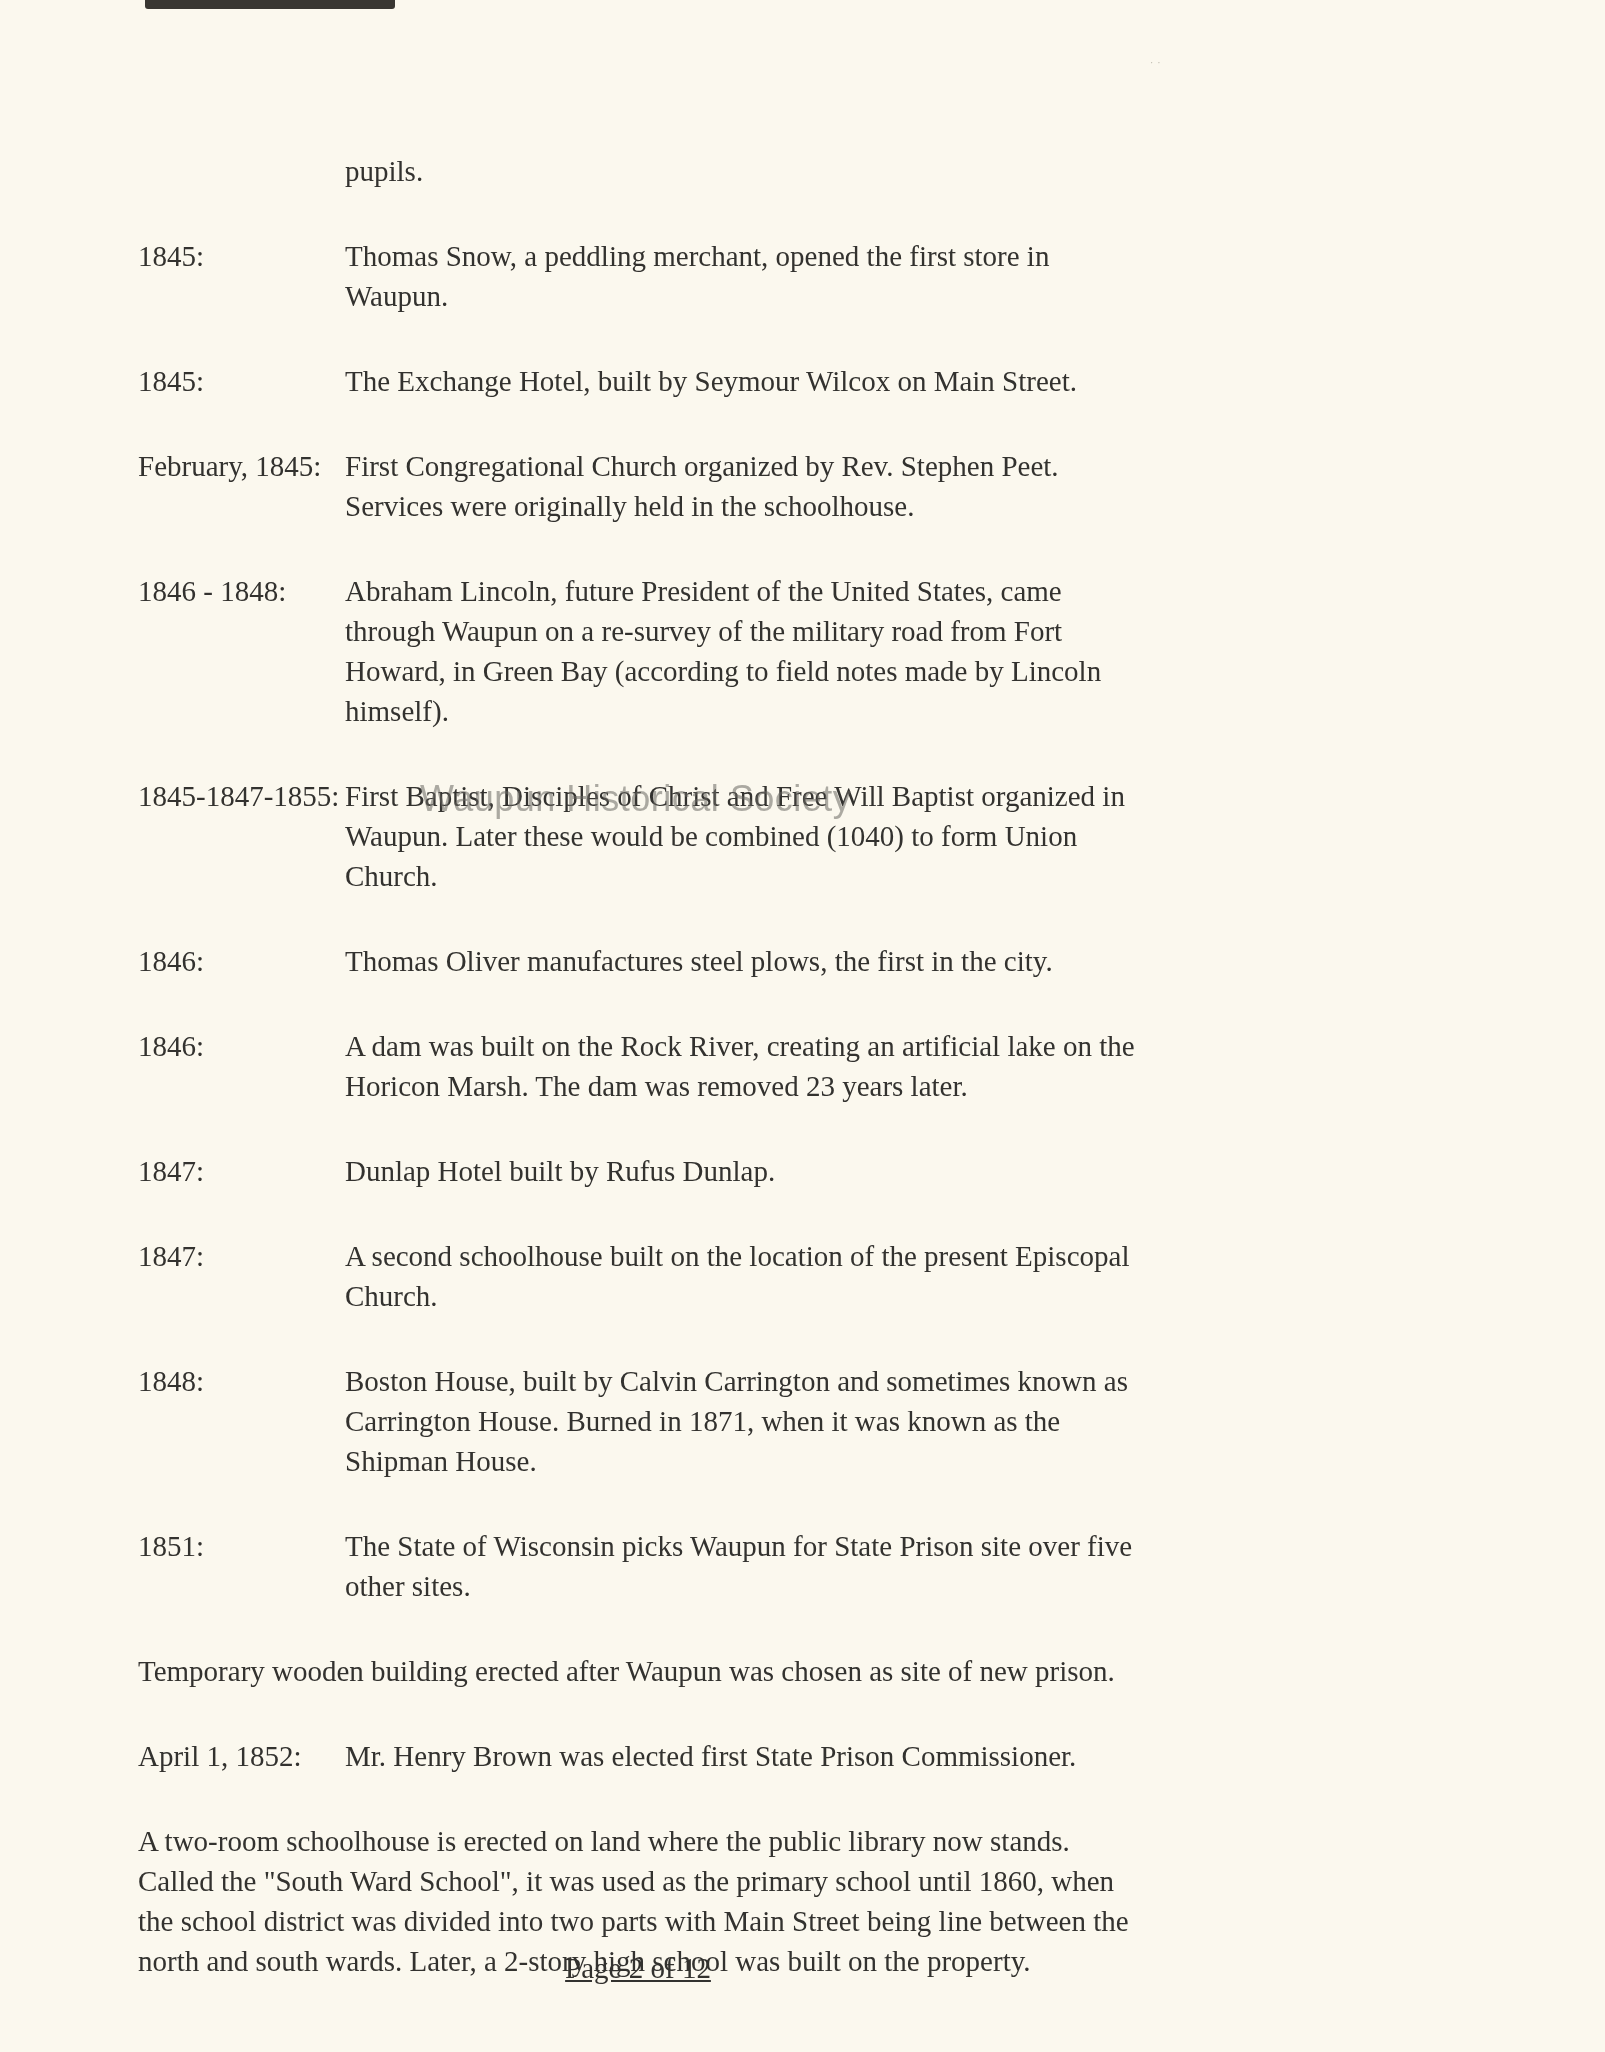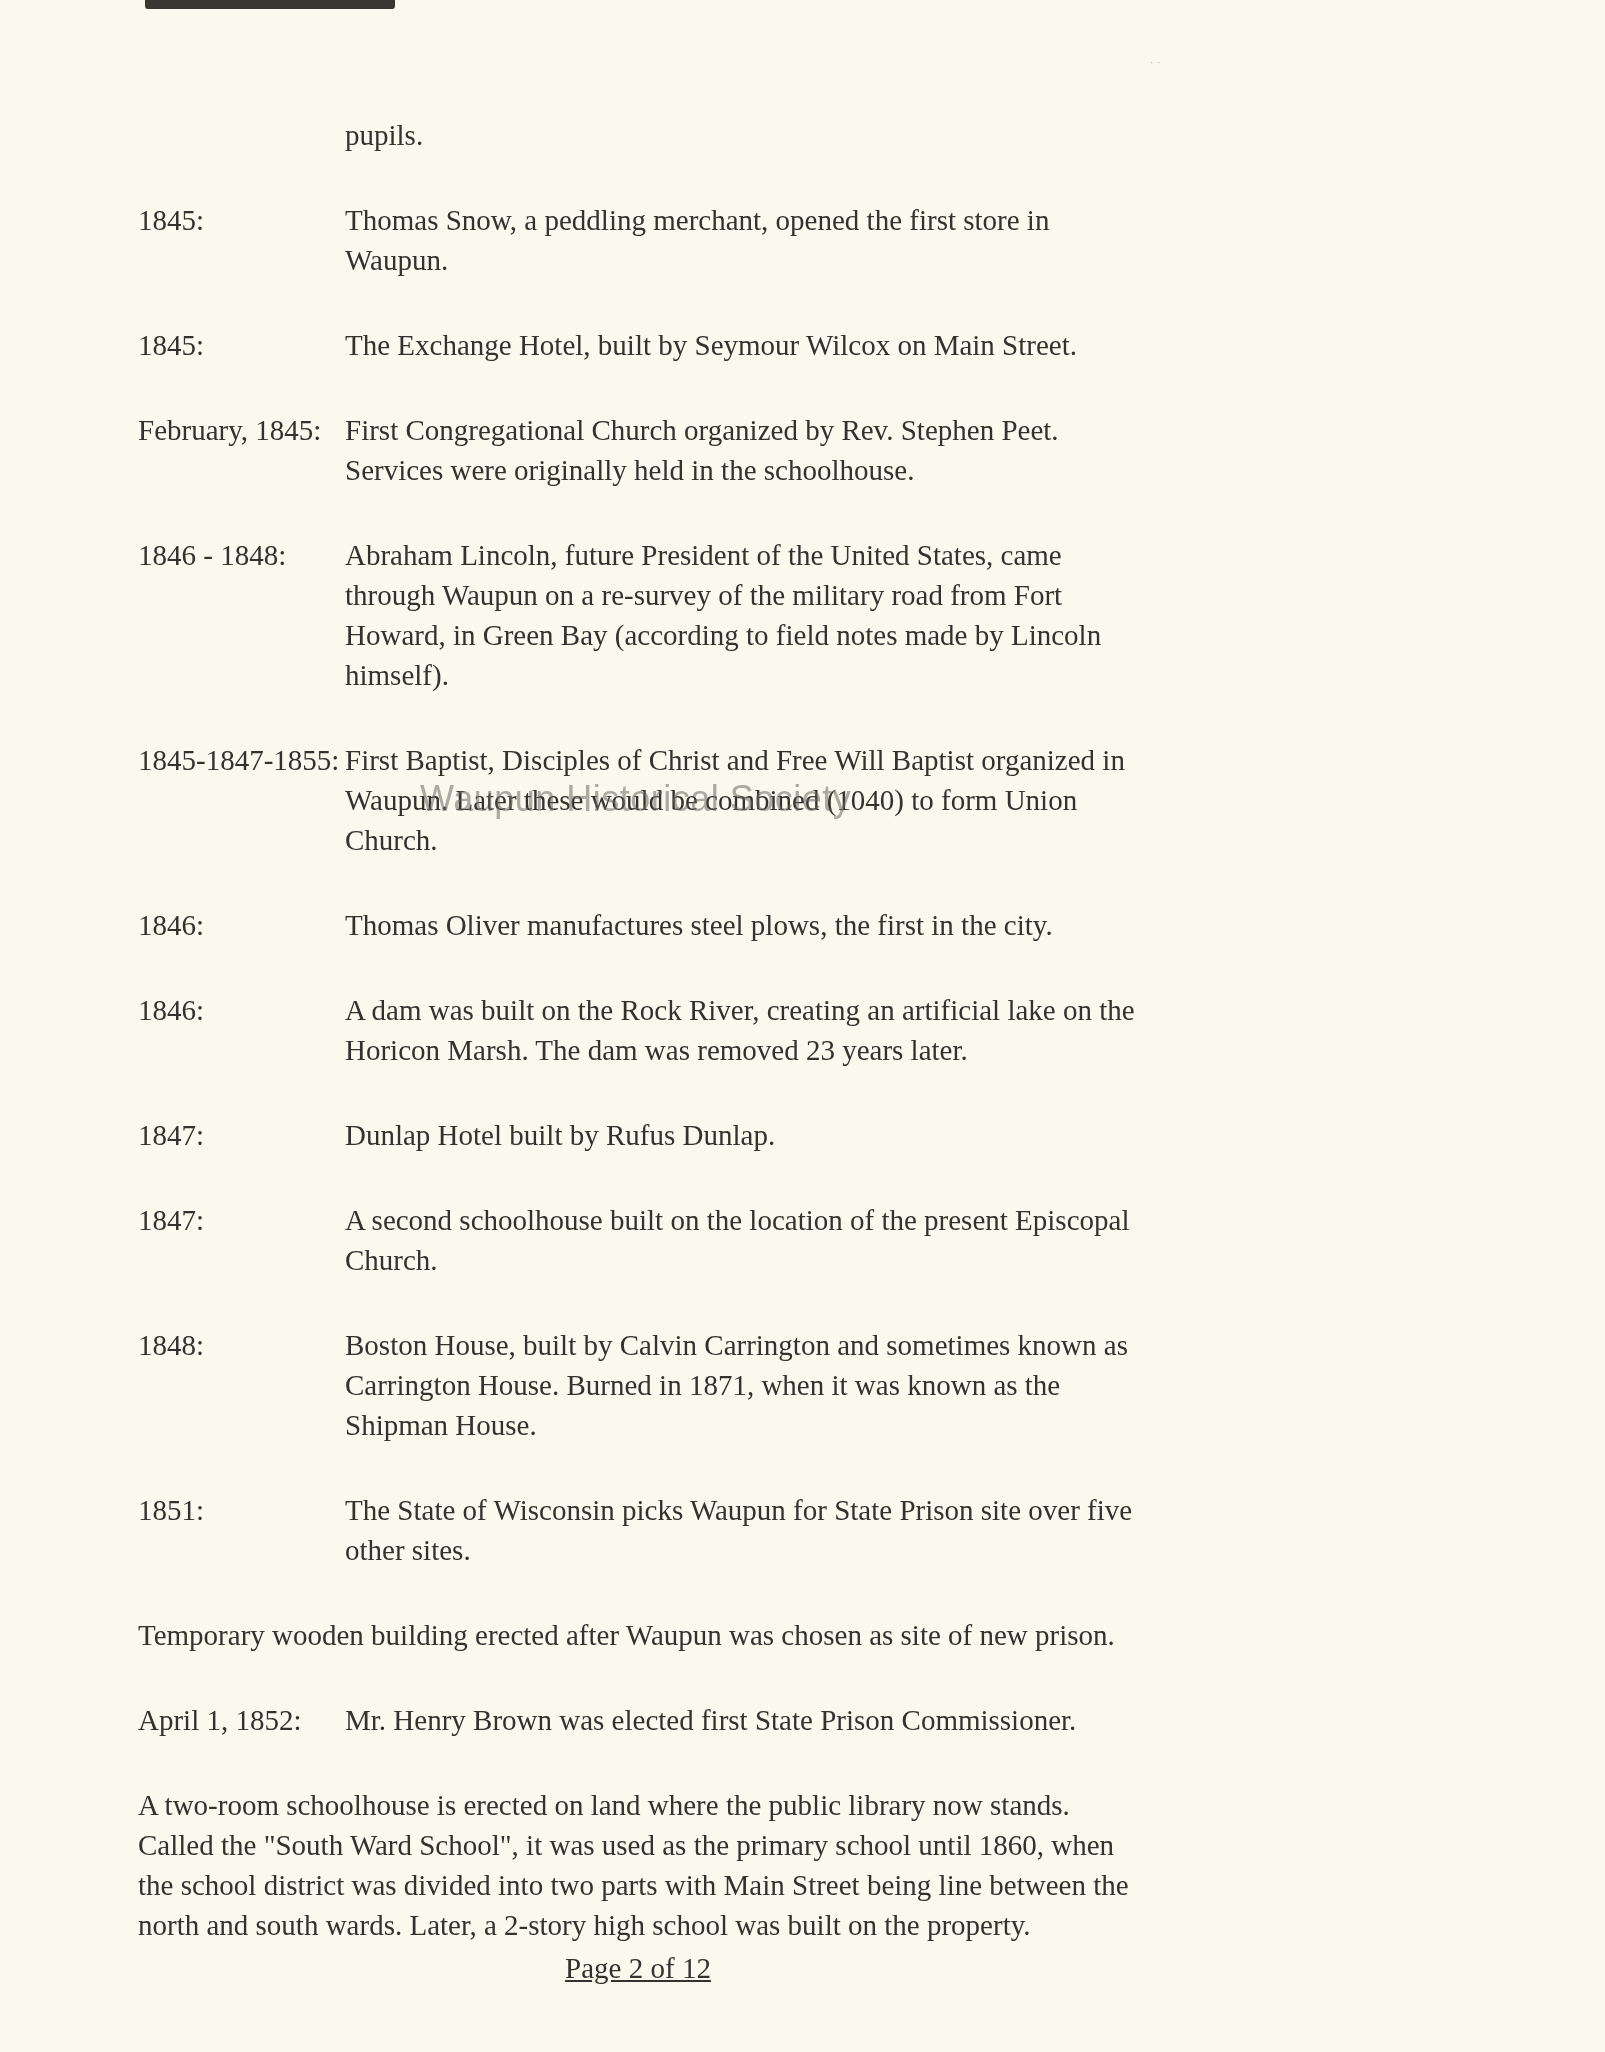--- a/index.html
+++ b/index.html
@@ -36,20 +36,21 @@
   }
   .content {
     position: absolute;
     top: 115px;
     left: 138px;
     width: 1000px;
   }
   .row {
     display: flex;
     margin-bottom: 45px;
+    margin-top: 36px;
   }
   .date {
     width: 207px;
     flex: 0 0 207px;
     font-size: 29px;
     line-height: 40px;
     color: #33322f;
   }
   .desc {
     width: 793px;

